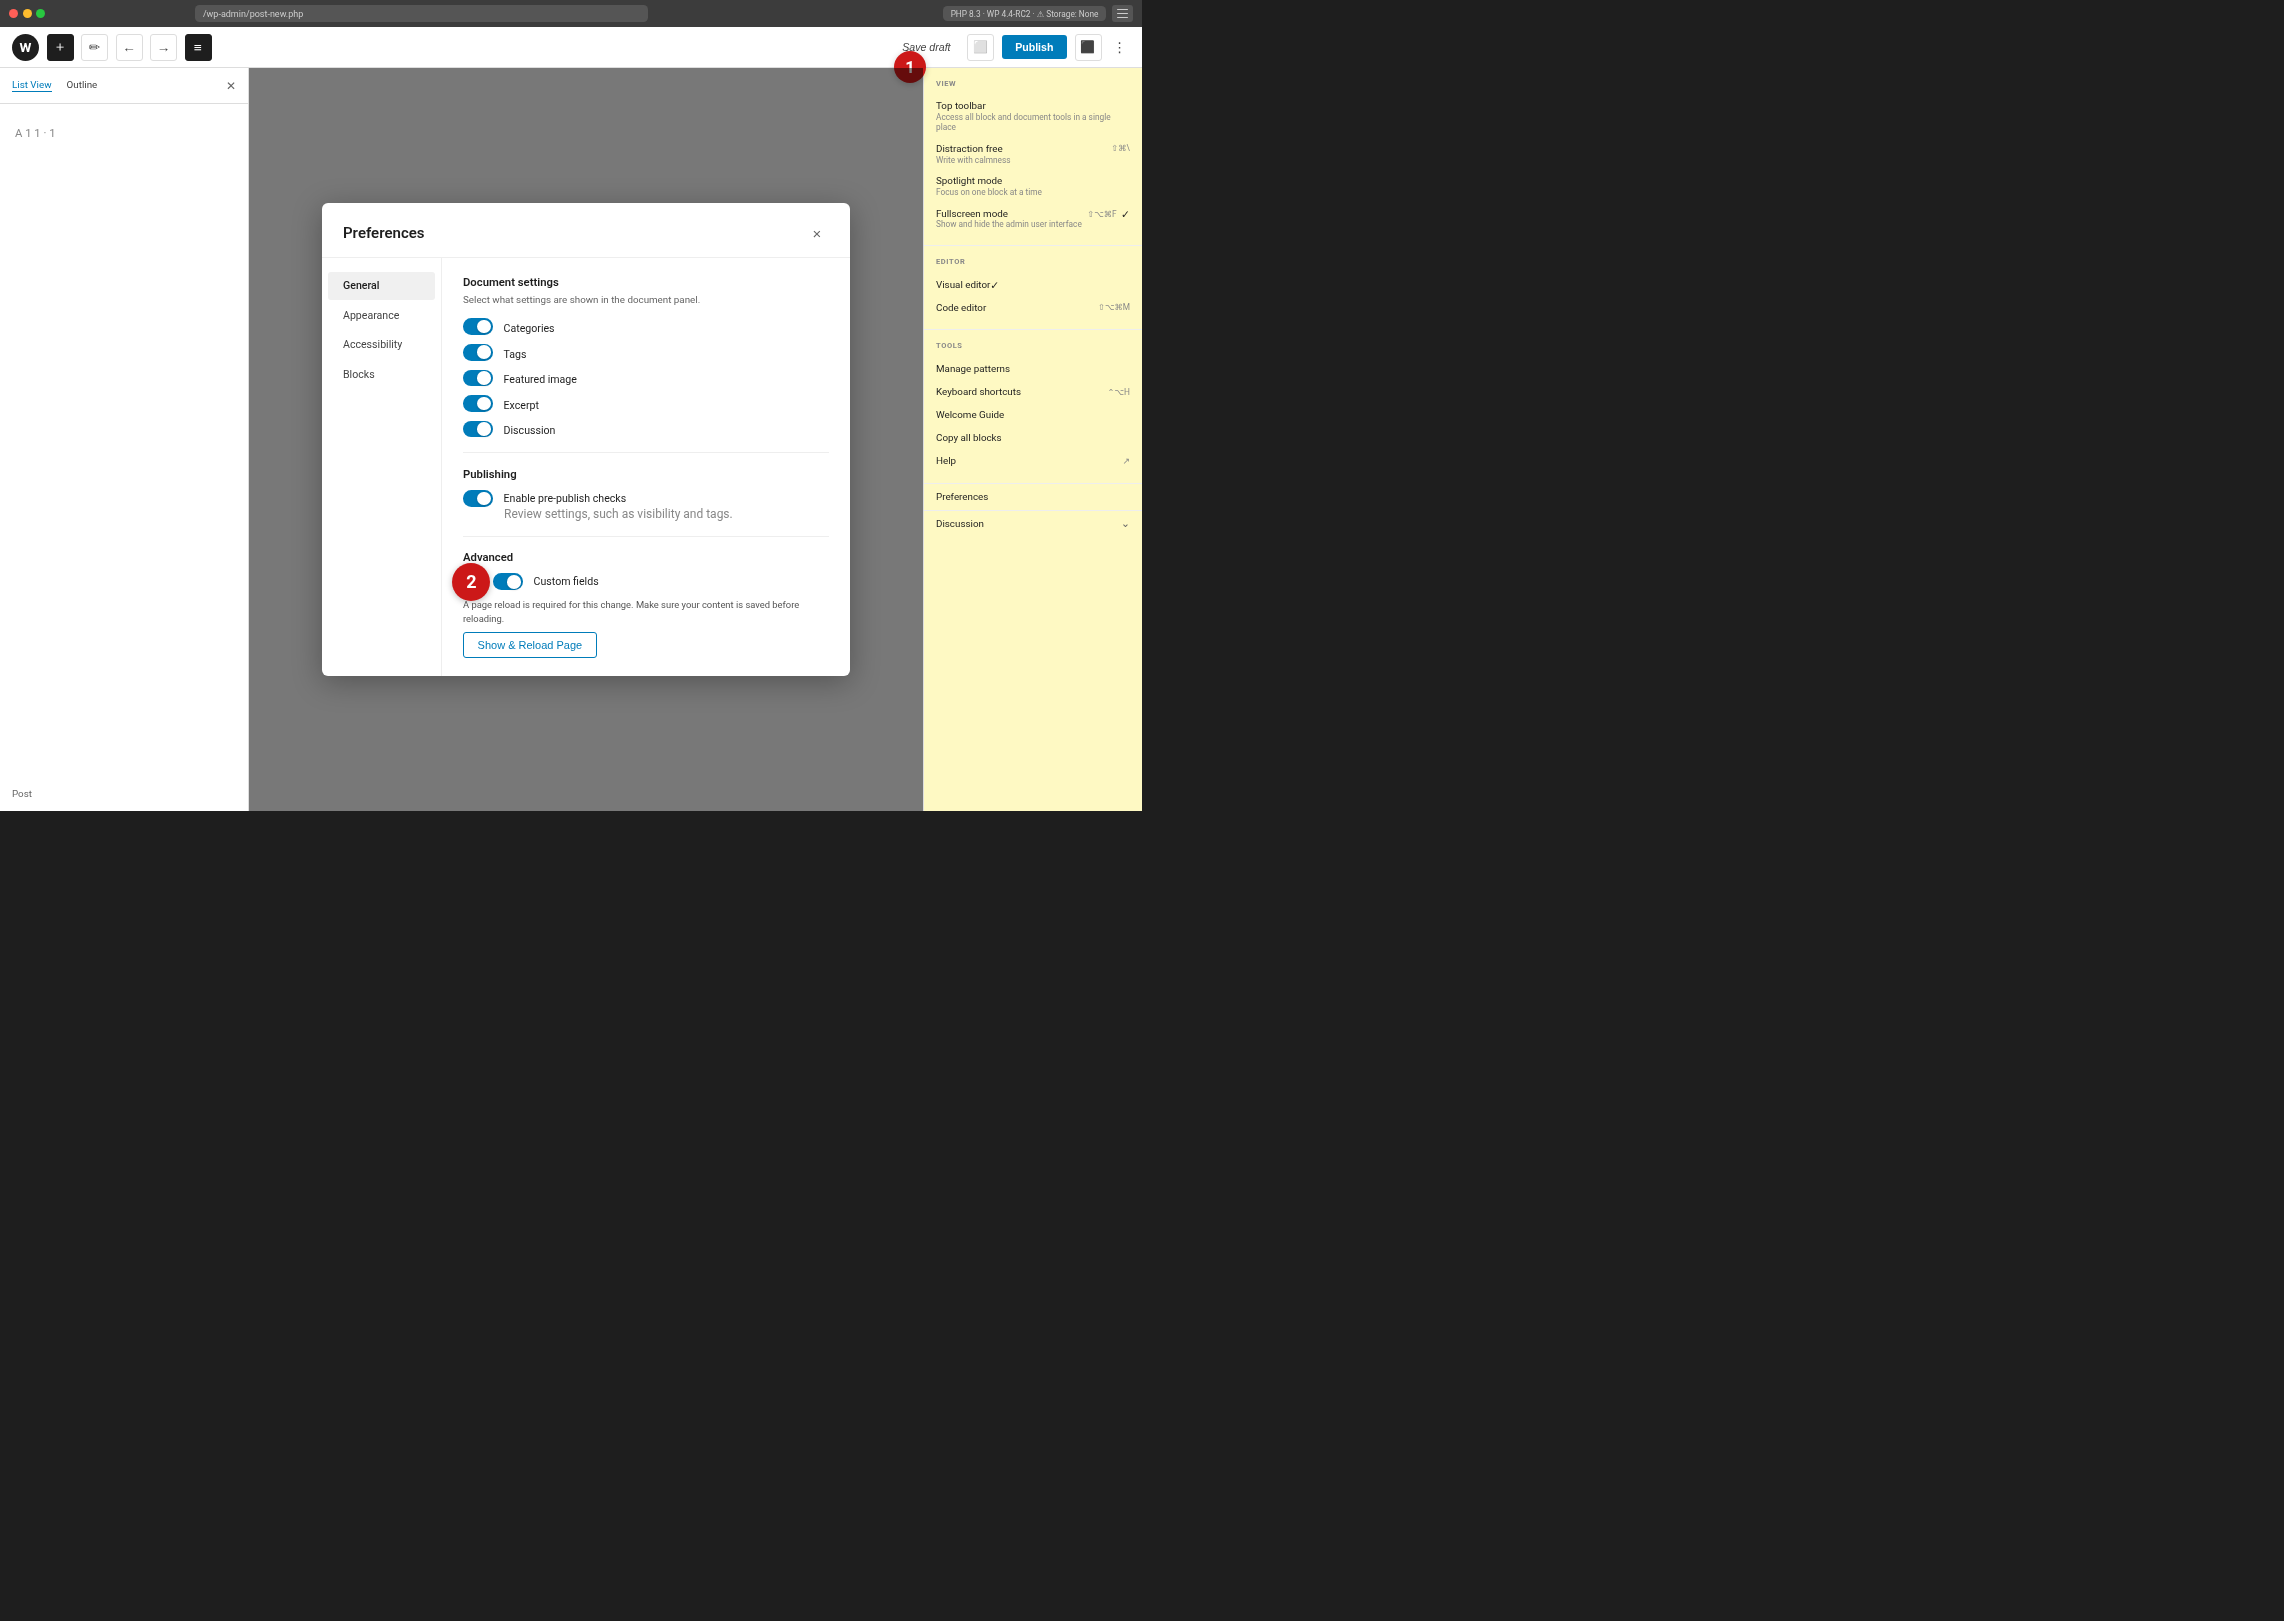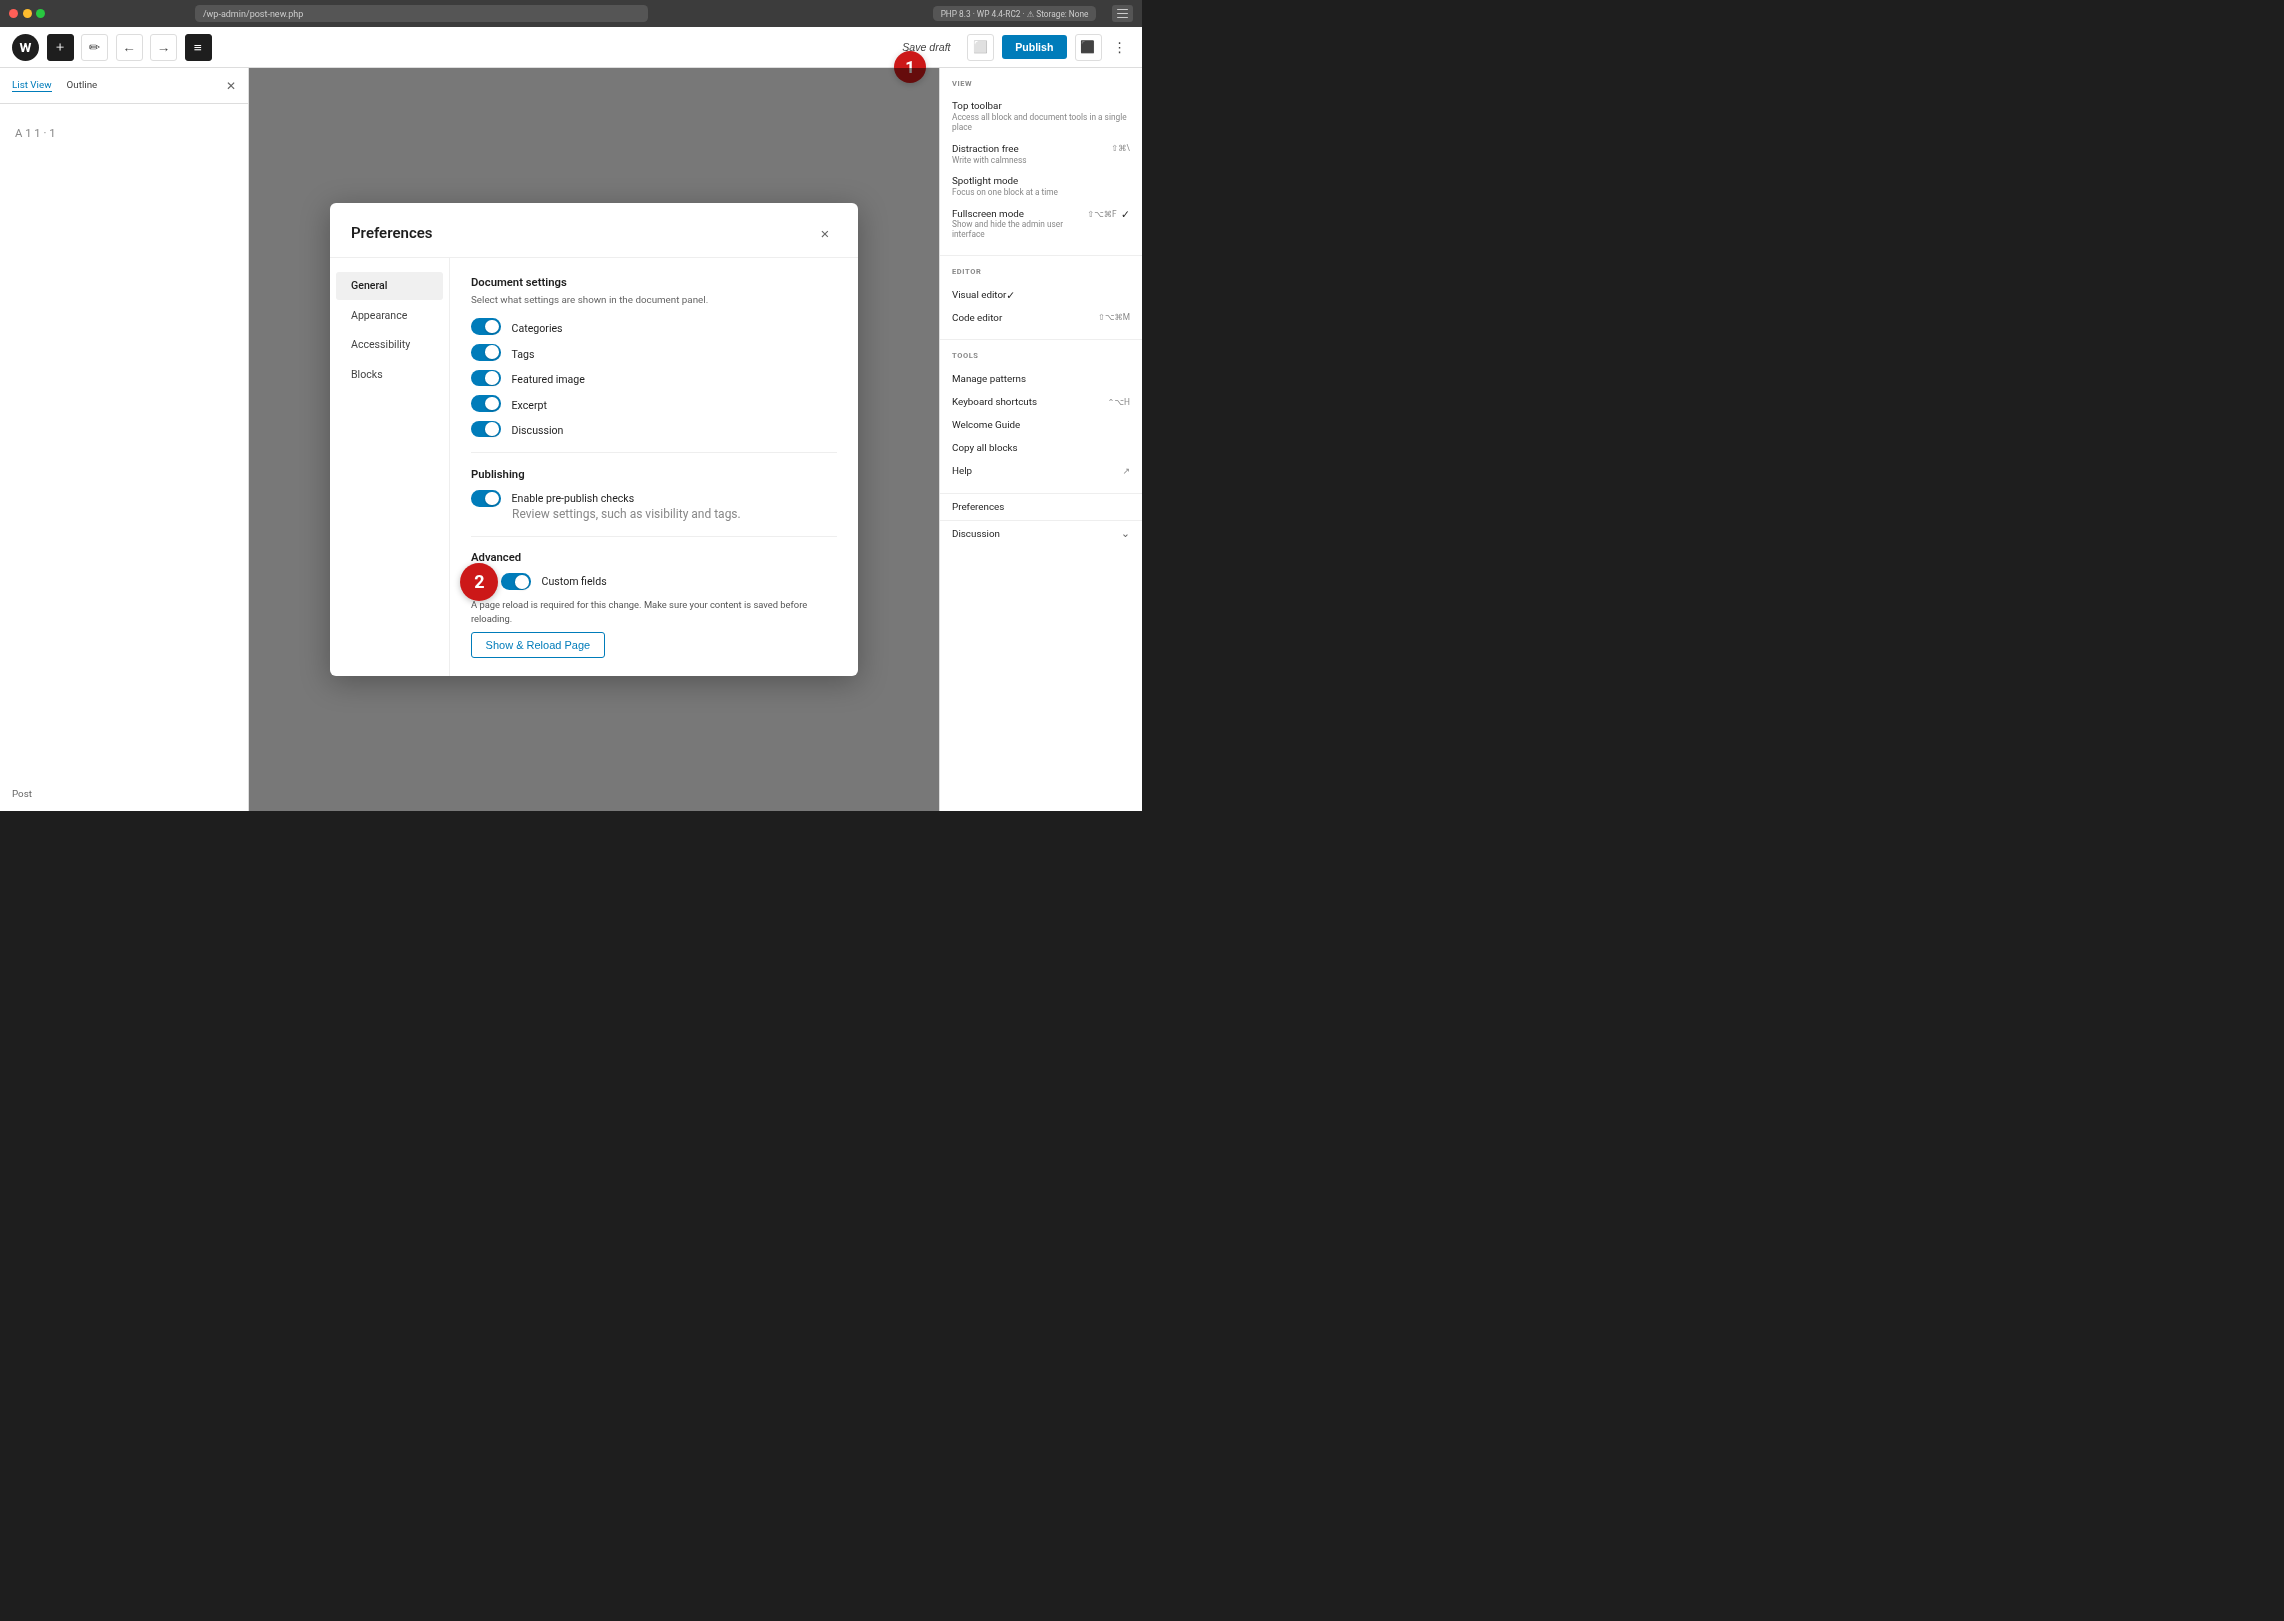--- a/index.html
+++ b/index.html
@@ -12,21 +12,21 @@
       position: relative;
     }
 
     
     .titlebar {
       height: 27px;
       background: #3c3c3c;
       display: flex;
       align-items: center;
       padding: 0 9px;
-      gap: 16px;
+      gap: 6px;
     }
     .traffic-lights {
       display: flex;
       gap: 4.5px;
       align-items: center;
     }
     .traffic-light {
       width: 9px; height: 9px;
       border-radius: 50%;
     }
@@ -221,22 +221,22 @@
     
     .center-content {
       flex: 1;
       background: #f0f0f0;
       position: relative;
       overflow: hidden;
     }
 
     
     .right-sidebar {
-      width: 203px;
-      background: #ffffff;
+      width: 219px;
+      background: #fef9c3;
       border-left: 0.8px solid #ddd;
       overflow-y: auto;
       font-size: 9.8px;
     }
     .sidebar-section {
       padding: 10.6px 12px;
       border-bottom: 0.8px solid #eee;
     }
     .sidebar-section-label {
       font-size: 7.5px;

